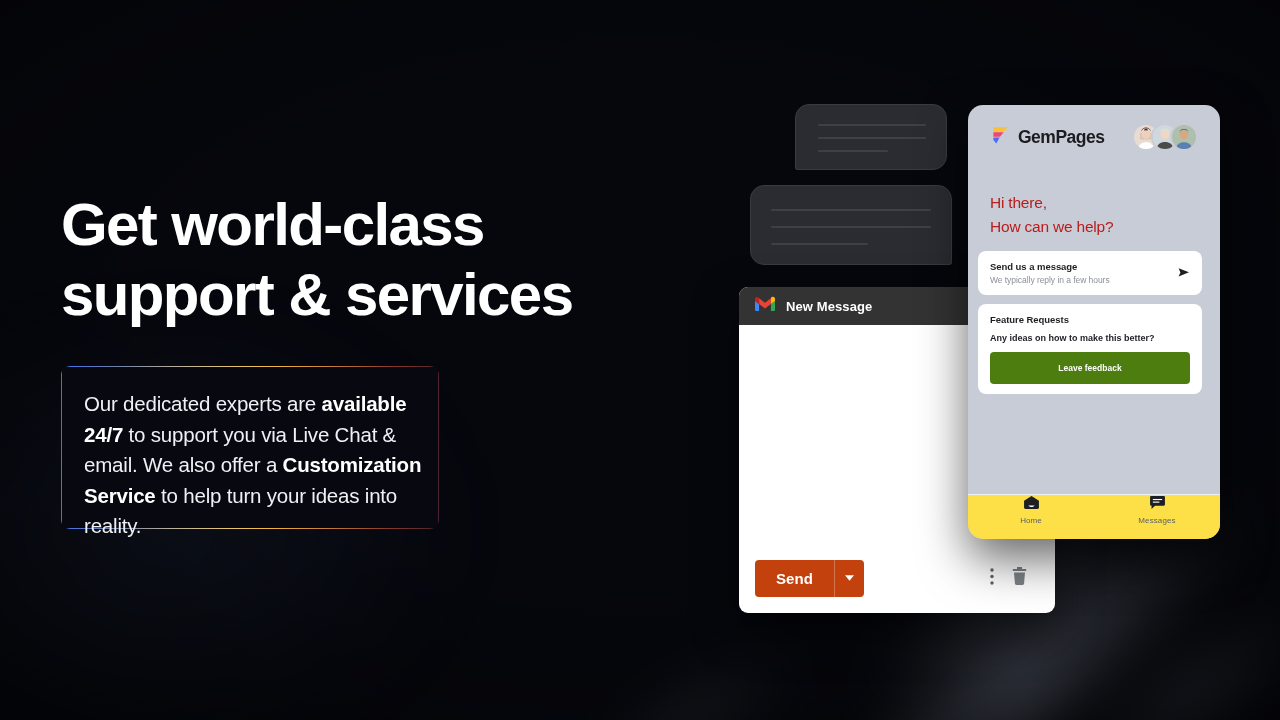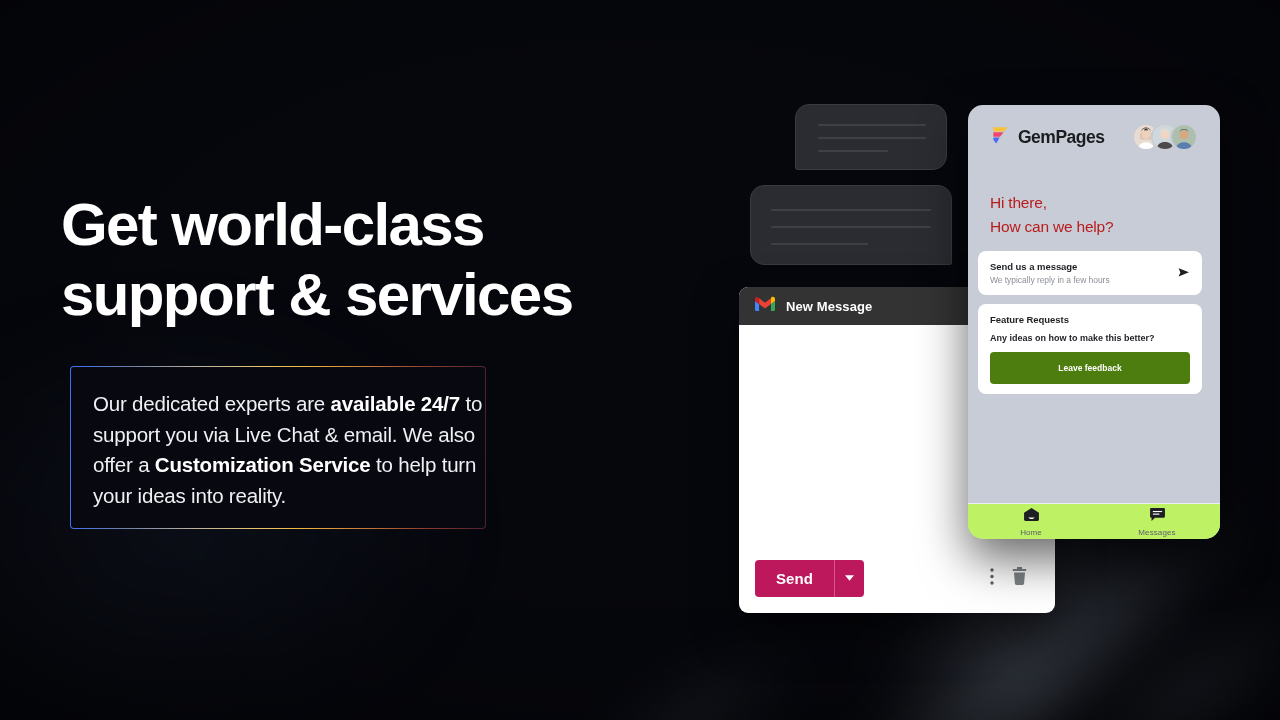--- a/index.html
+++ b/index.html
@@ -59,23 +59,23 @@
   #headline {
     color:#ffffff;
     font-size:60px;
     line-height:70px;
     font-weight:700;
     letter-spacing:-1.6px;
     white-space:pre-line;
   }
 
   #callout {
-    position:absolute; left:70px; top:366px;
-    width:416px; height:163px;
-    border-radius:4px;
+    position:absolute; left:61px; top:366px;
+    width:378px; height:163px;
+    border-radius:9px;
     padding:1px;
     background:linear-gradient(92deg,
         #3b6ff5 0%,
         #6e7fa8 14%,
         #b9b0a0 30%,
         #e8c46a 46%,
         #f2b63d 56%,
         #c4763a 72%,
         #8a3a2c 86%,
         #4a2230 100%);
@@ -139,21 +139,21 @@
   }
   .gmail-field.subject { color:#b9bfc3; }
   #gmail-content { padding-top:14px; }
   .body-line { height:7px; background:#f1f3f4; border-radius:4px; margin-bottom:14px; }
   #gmail-footer {
     position:absolute; left:0; right:0; bottom:0;
     height:70px; display:flex; align-items:center; padding:0 16px;
   }
   #send-group {
     display:flex; align-items:center; height:37px;
-    background:#be185d; border-radius:4px; overflow:hidden;
+    background:#c2410c; border-radius:4px; overflow:hidden;
   }
   #send-button {
     padding:0 21px; height:100%; display:flex; align-items:center;
     color:#fff; font-size:15px; font-weight:700; letter-spacing:.1px;
   }
   #send-caret {
     width:30px; height:100%; display:flex; align-items:center; justify-content:center;
     border-left:1px solid rgba(255,255,255,.28);
   }
   #gmail-tools { margin-left:auto; display:flex; align-items:center; gap:18px; padding-right:12px; }
@@ -191,23 +191,23 @@
   #card-message-text { flex:1; }
   .w-title { font-size:9.5px; font-weight:700; color:#1d1f23; letter-spacing:-.05px; }
   .w-sub { font-size:8.5px; color:#8b9097; margin-top:3px; letter-spacing:-.05px; }
   #card-feature .w-q { font-size:9px; font-weight:700; color:#1d1f23; margin-top:8px; }
   #feedback-button {
     margin-top:9px; height:32px; background:#4d7c0f; border-radius:4px;
     display:flex; align-items:center; justify-content:center;
     color:#ffffff; font-size:8.5px; font-weight:700;
   }
   #widget-nav {
-    margin-top:auto; height:36px; background:#bef264;
+    margin-top:auto; height:45px; background:#fde047;
     border-top:1px solid #eceef1;
-    display:flex; align-items:center;
+    display:flex; 
   }
   .nav-item {
     flex:1; display:flex; flex-direction:column; align-items:center; gap:3px;
   }
   .nav-label { font-size:8px; color:#5d6169; letter-spacing:.1px; }
 </style>
 </head>
 <body>
 
 <div id="bg-layer">

